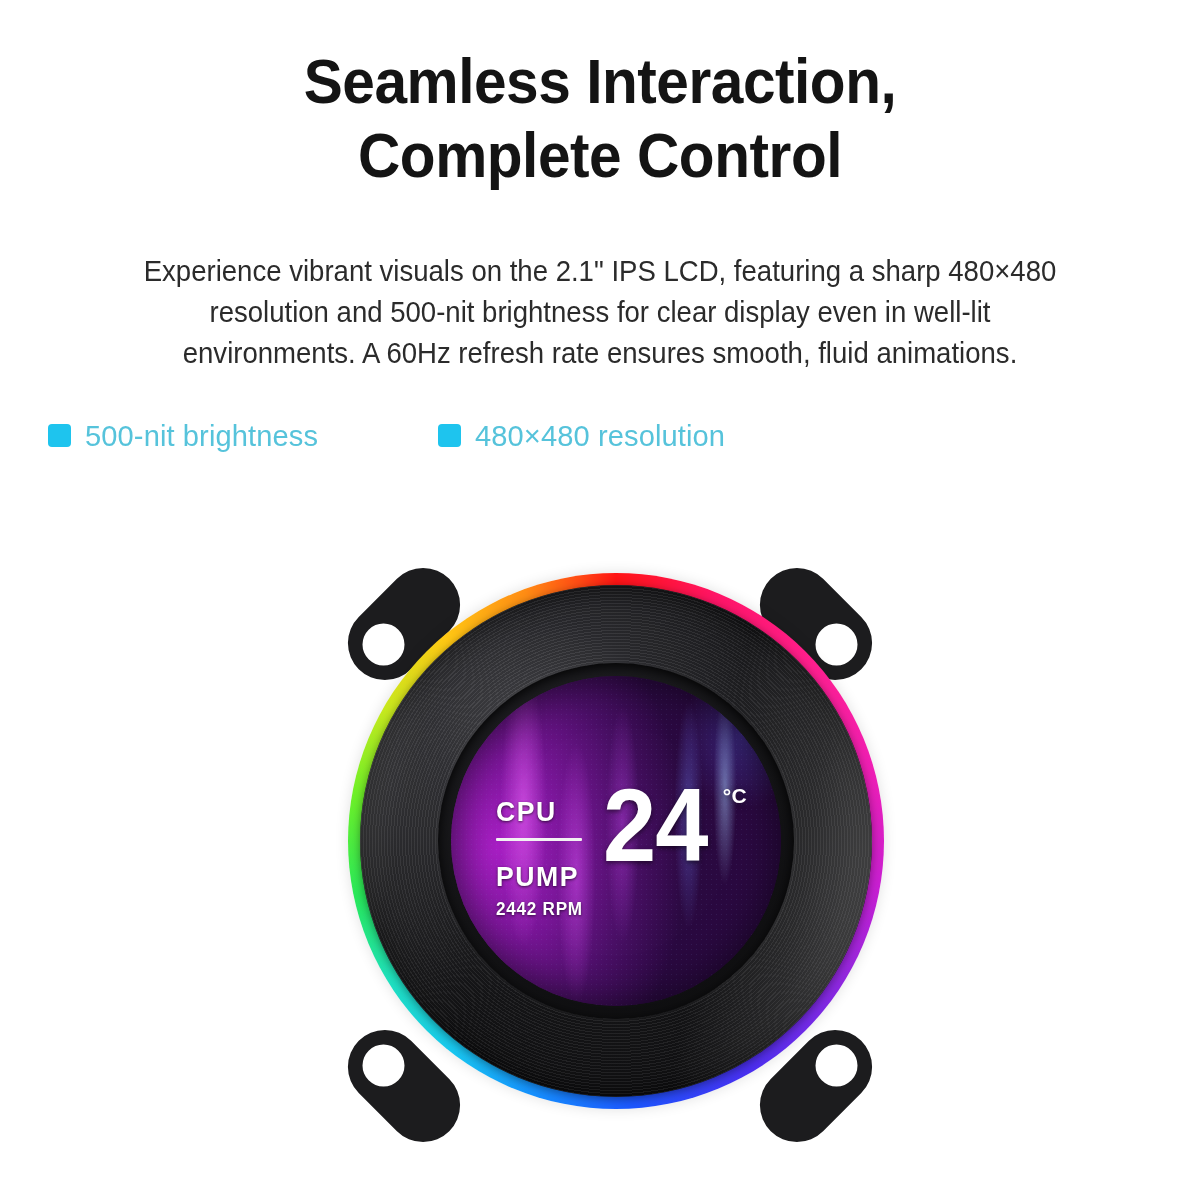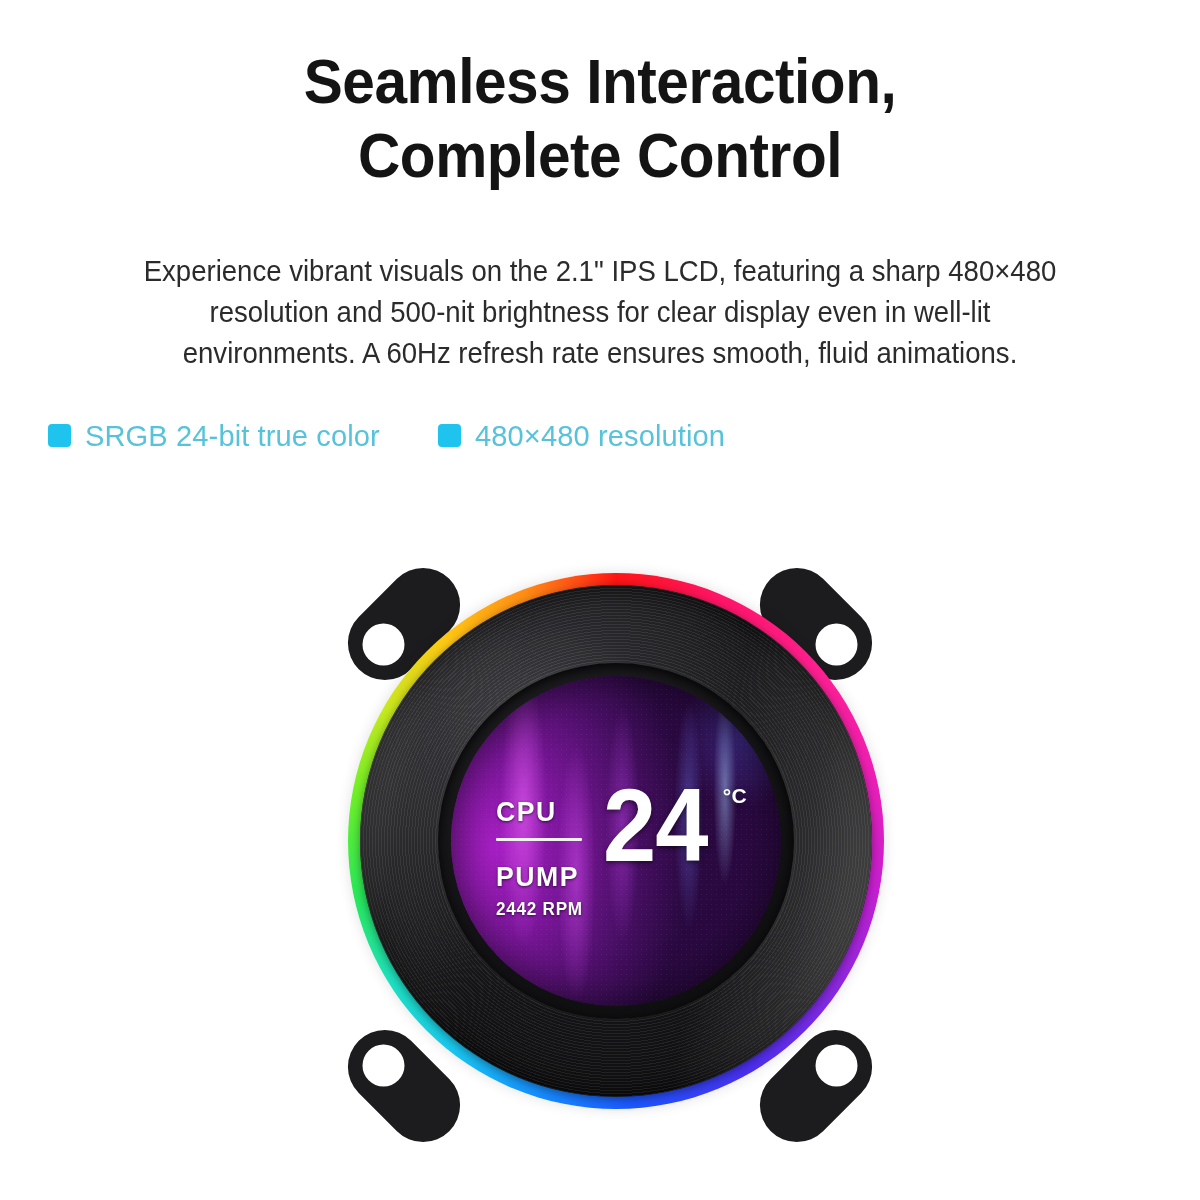--- a/index.html
+++ b/index.html
@@ -331,25 +331,25 @@
 <div class="headline">
   <span class="ln">Seamless Interaction,</span>
   <span class="ln">Complete Control</span>
 </div>
 
 <p class="lede">Experience vibrant visuals on the 2.1" IPS LCD, featuring a sharp 480×480 resolution and 500-nit brightness for clear display even in well-lit environments. A 60Hz refresh rate ensures smooth, fluid animations.</p>
 
 <div class="features">
 
 
-
   <div class="feat">
     <span class="sq"></span>
-    <span class="lb">SRGB 24-bit true color</span>
+    <span class="lb">500-nit brightness</span>
   </div>
+
 
   <div class="feat">
     <span class="sq"></span>
     <span class="lb">480×480 resolution</span>
   </div>
 
 
 
 </div>
 

